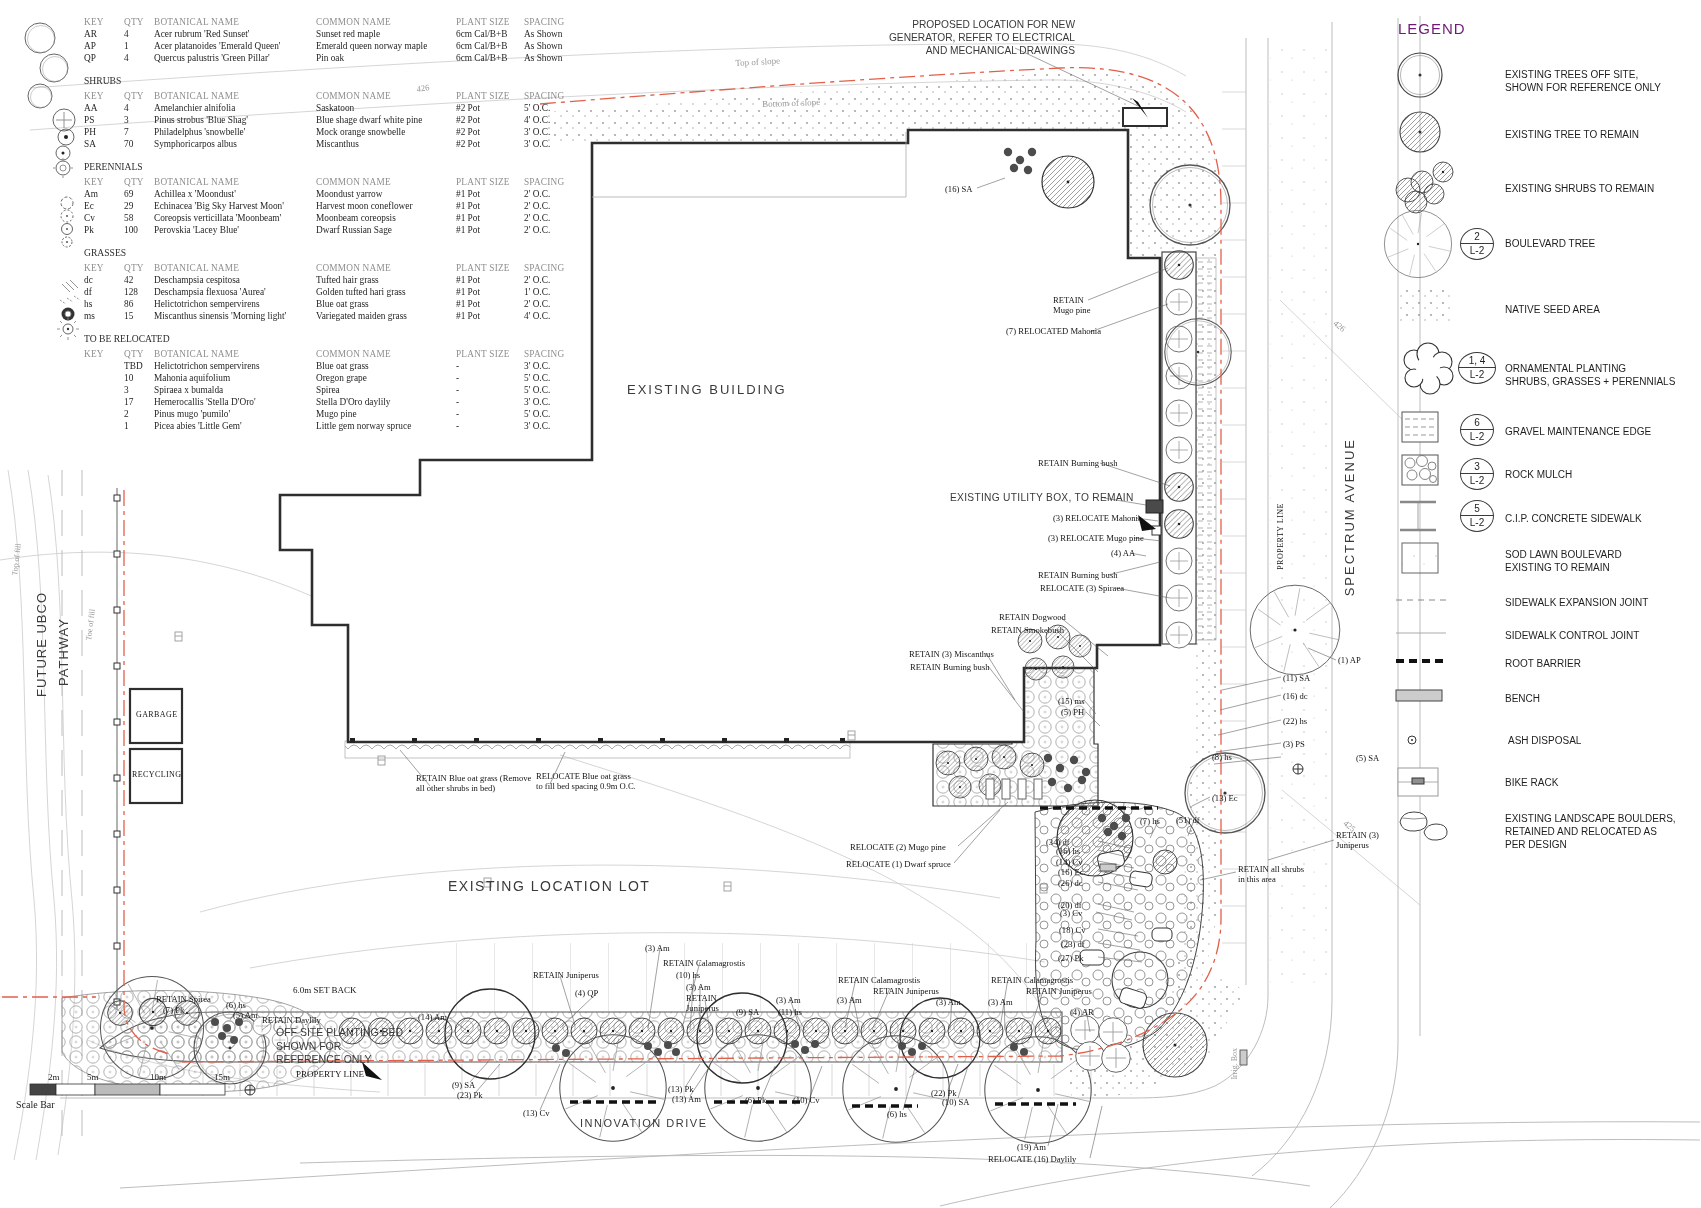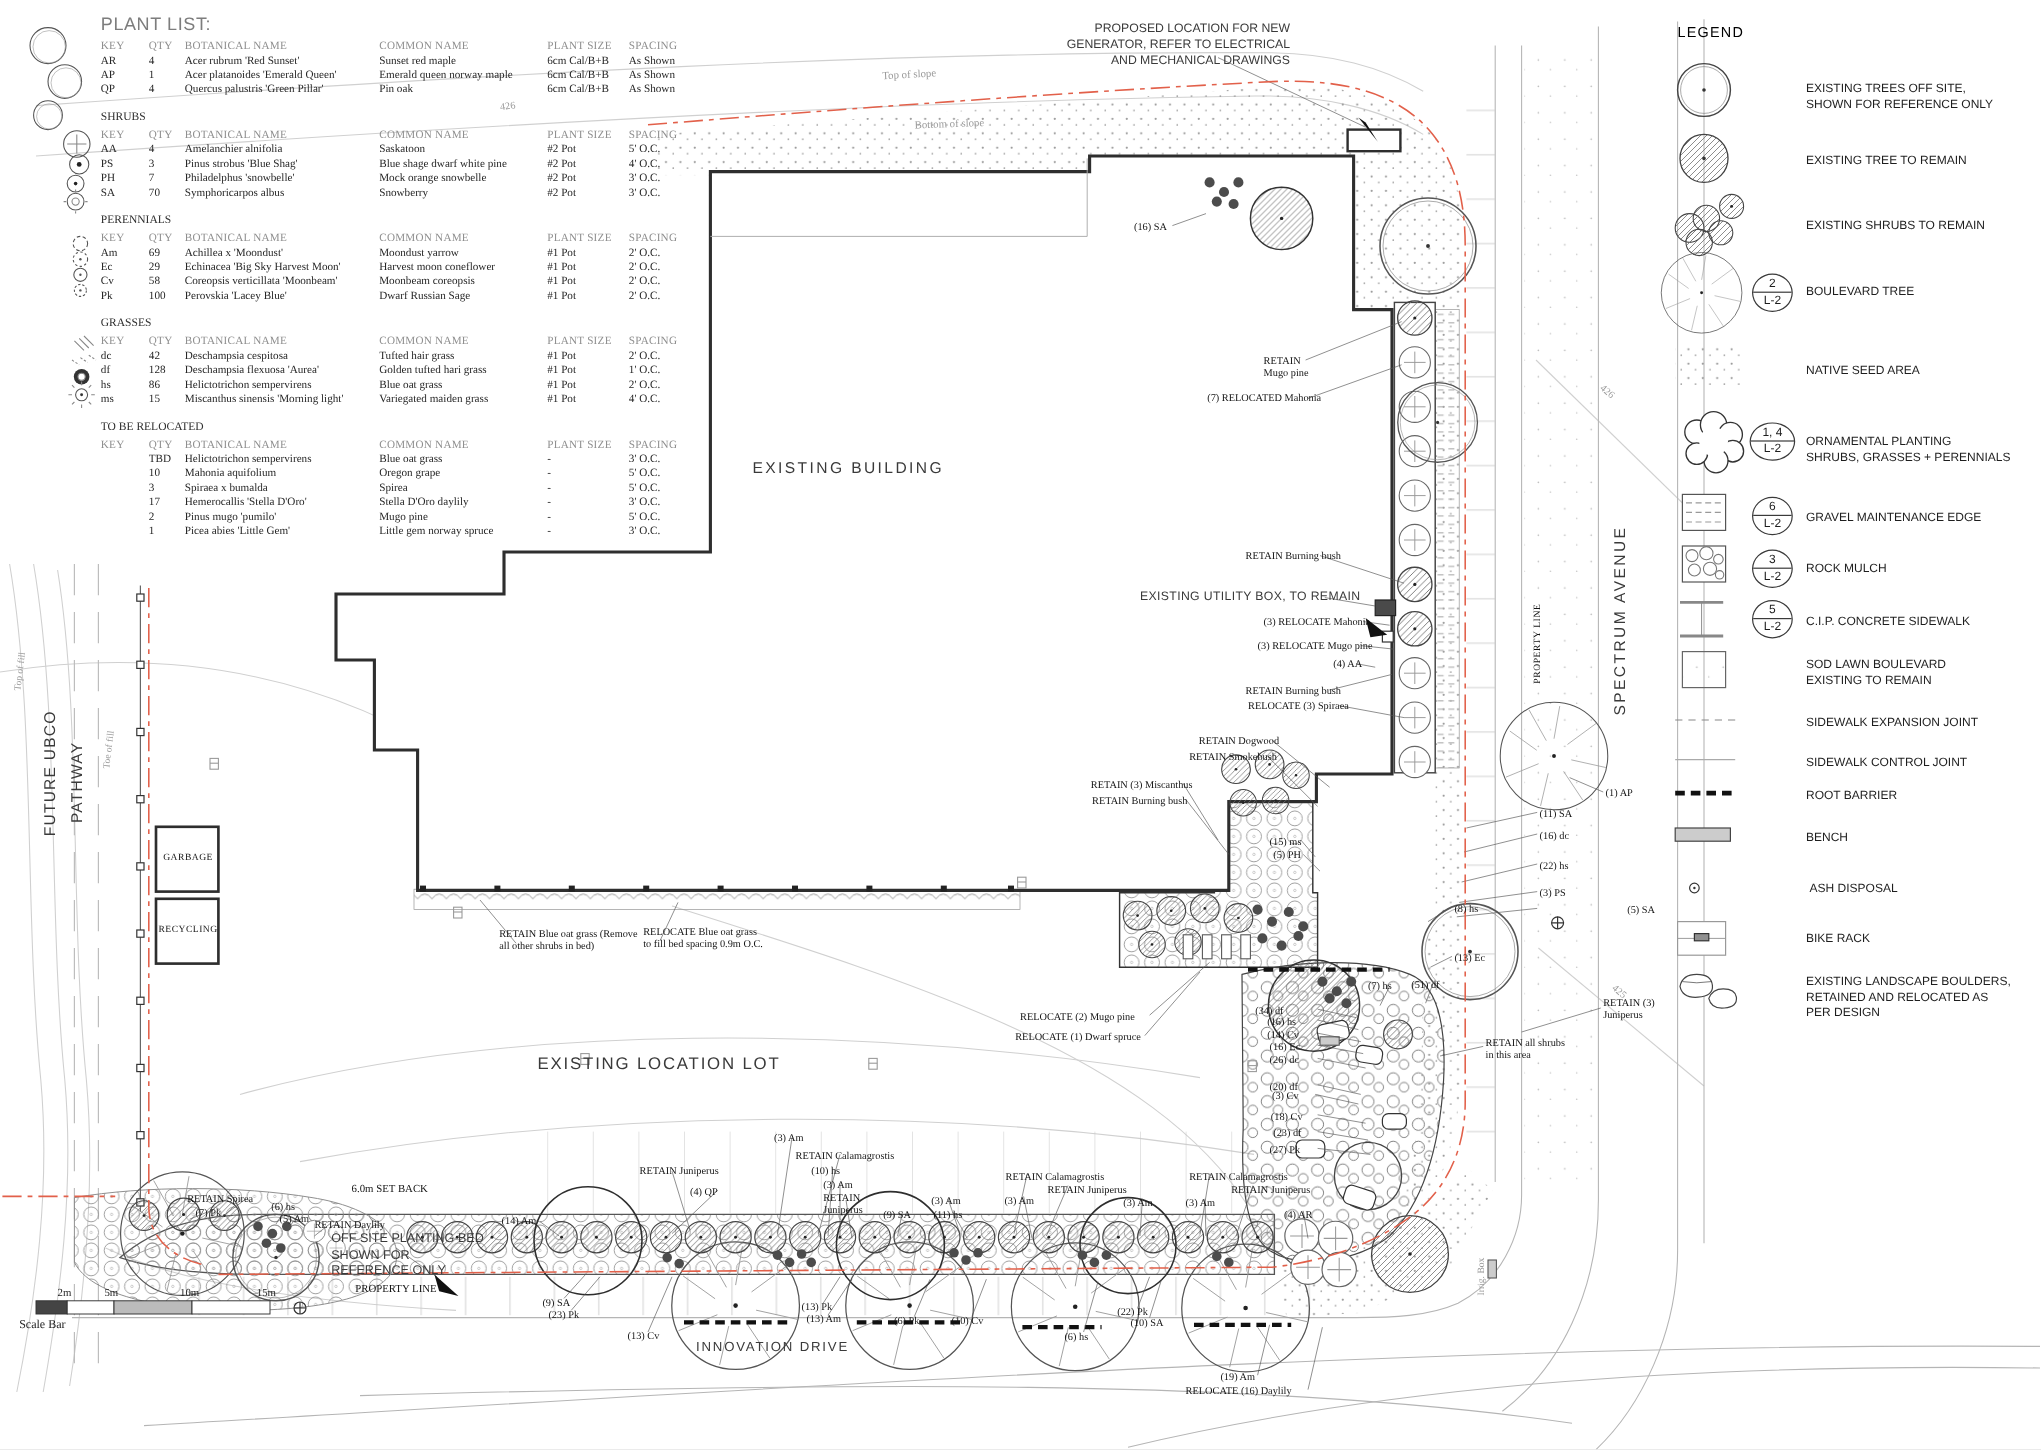--- a/index.html
+++ b/index.html
@@ -12,21 +12,21 @@
   .rot{transform-origin:0 0}
   
   .plist{position:absolute;left:84px;top:12px;width:505px}
   .plist .title{font-family:"Liberation Sans",sans-serif;font-size:15px;color:#7d7d7d;letter-spacing:.5px}
   .plist table{border-collapse:collapse;table-layout:fixed;width:500px;margin-top:4px}
   .plist th{font:9.3px "Liberation Serif",serif;color:#8f8f8f;text-align:left;font-weight:normal;padding:1px 0;letter-spacing:.2px}
   .plist td{font:9.3px "Liberation Serif",serif;color:#262626;padding:1px 0;white-space:nowrap;overflow:hidden}
   .plist col.c1{width:40px}.plist col.c2{width:30px}.plist col.c3{width:162px}.plist col.c4{width:140px}.plist col.c5{width:68px}.plist col.c6{width:60px}
   .sect{font:9.6px "Liberation Serif",serif;color:#2e2e2e;margin-top:11px}
   
-  .leg-title{position:absolute;left:1398px;top:20px;font-family:"Liberation Sans",sans-serif;font-size:12px;color:#000000;letter-spacing:1px}
+  .leg-title{position:absolute;left:1398px;top:20px;font-family:"Liberation Sans",sans-serif;font-size:15px;color:#701a75;letter-spacing:1px}
   .leg-label{position:absolute;font:10px/1.3 "Liberation Sans",sans-serif;color:#1e1e1e;white-space:pre-line;width:215px}
   .callout{position:absolute;width:32px;height:30px;border:1.2px solid #3a3a3a;border-radius:50%;text-align:center;font:10px "Liberation Sans",sans-serif;color:#1e1e1e;background:#fff}
   .callout .t{display:block;border-bottom:1px solid #3a3a3a;height:14px;line-height:15px}
   .callout .b{display:block;height:14px;line-height:13px}
   .sb-tick{position:absolute;font:9px "Liberation Serif",serif;color:#222}
 </style>
 </head>
 <body>
 
 <div class="canvas">
@@ -477,21 +477,20 @@
         </g>
   <g fill="#fff" stroke="#444" stroke-width="1">
     <path d="M1400,822 q2,-10 14,-10 q12,0 13,9 q1,9 -12,10 q-13,1 -15,-9 z"></path>
           <path d="M1402,818 q12,2 24,0" stroke-width="0.6"></path>
     <path d="M1424,832 q3,-8 12,-8 q10,0 11,7 q1,8 -10,9 q-11,1 -13,-8 z"></path>
   </g>
 </g>
 </svg>
 
 <div class="plist">
-  <div class="title">PLANT LIST:</div>
   <table>
     <colgroup>
           <col class="c1">
           <col class="c2">
           <col class="c3">
           <col class="c4">
           <col class="c5">
           <col class="c6">
         </colgroup>
     <thead>
@@ -573,21 +572,21 @@
             <td>7</td>
             <td>Philadelphus 'snowbelle'</td>
             <td>Mock orange snowbelle</td>
             <td>#2 Pot</td>
             <td>3' O.C.</td>
           </tr>
           <tr>
             <td>SA</td>
             <td>70</td>
             <td>Symphoricarpos albus</td>
-            <td>Snowberry</td>
+            <td>Miscanthus</td>
             <td>#2 Pot</td>
             <td>3' O.C.</td>
           </tr>
         </tbody>
   </table>
   <div class="sect">PERENNIALS</div>
   <table>
     <colgroup>
           <col class="c1">
           <col class="c2">

